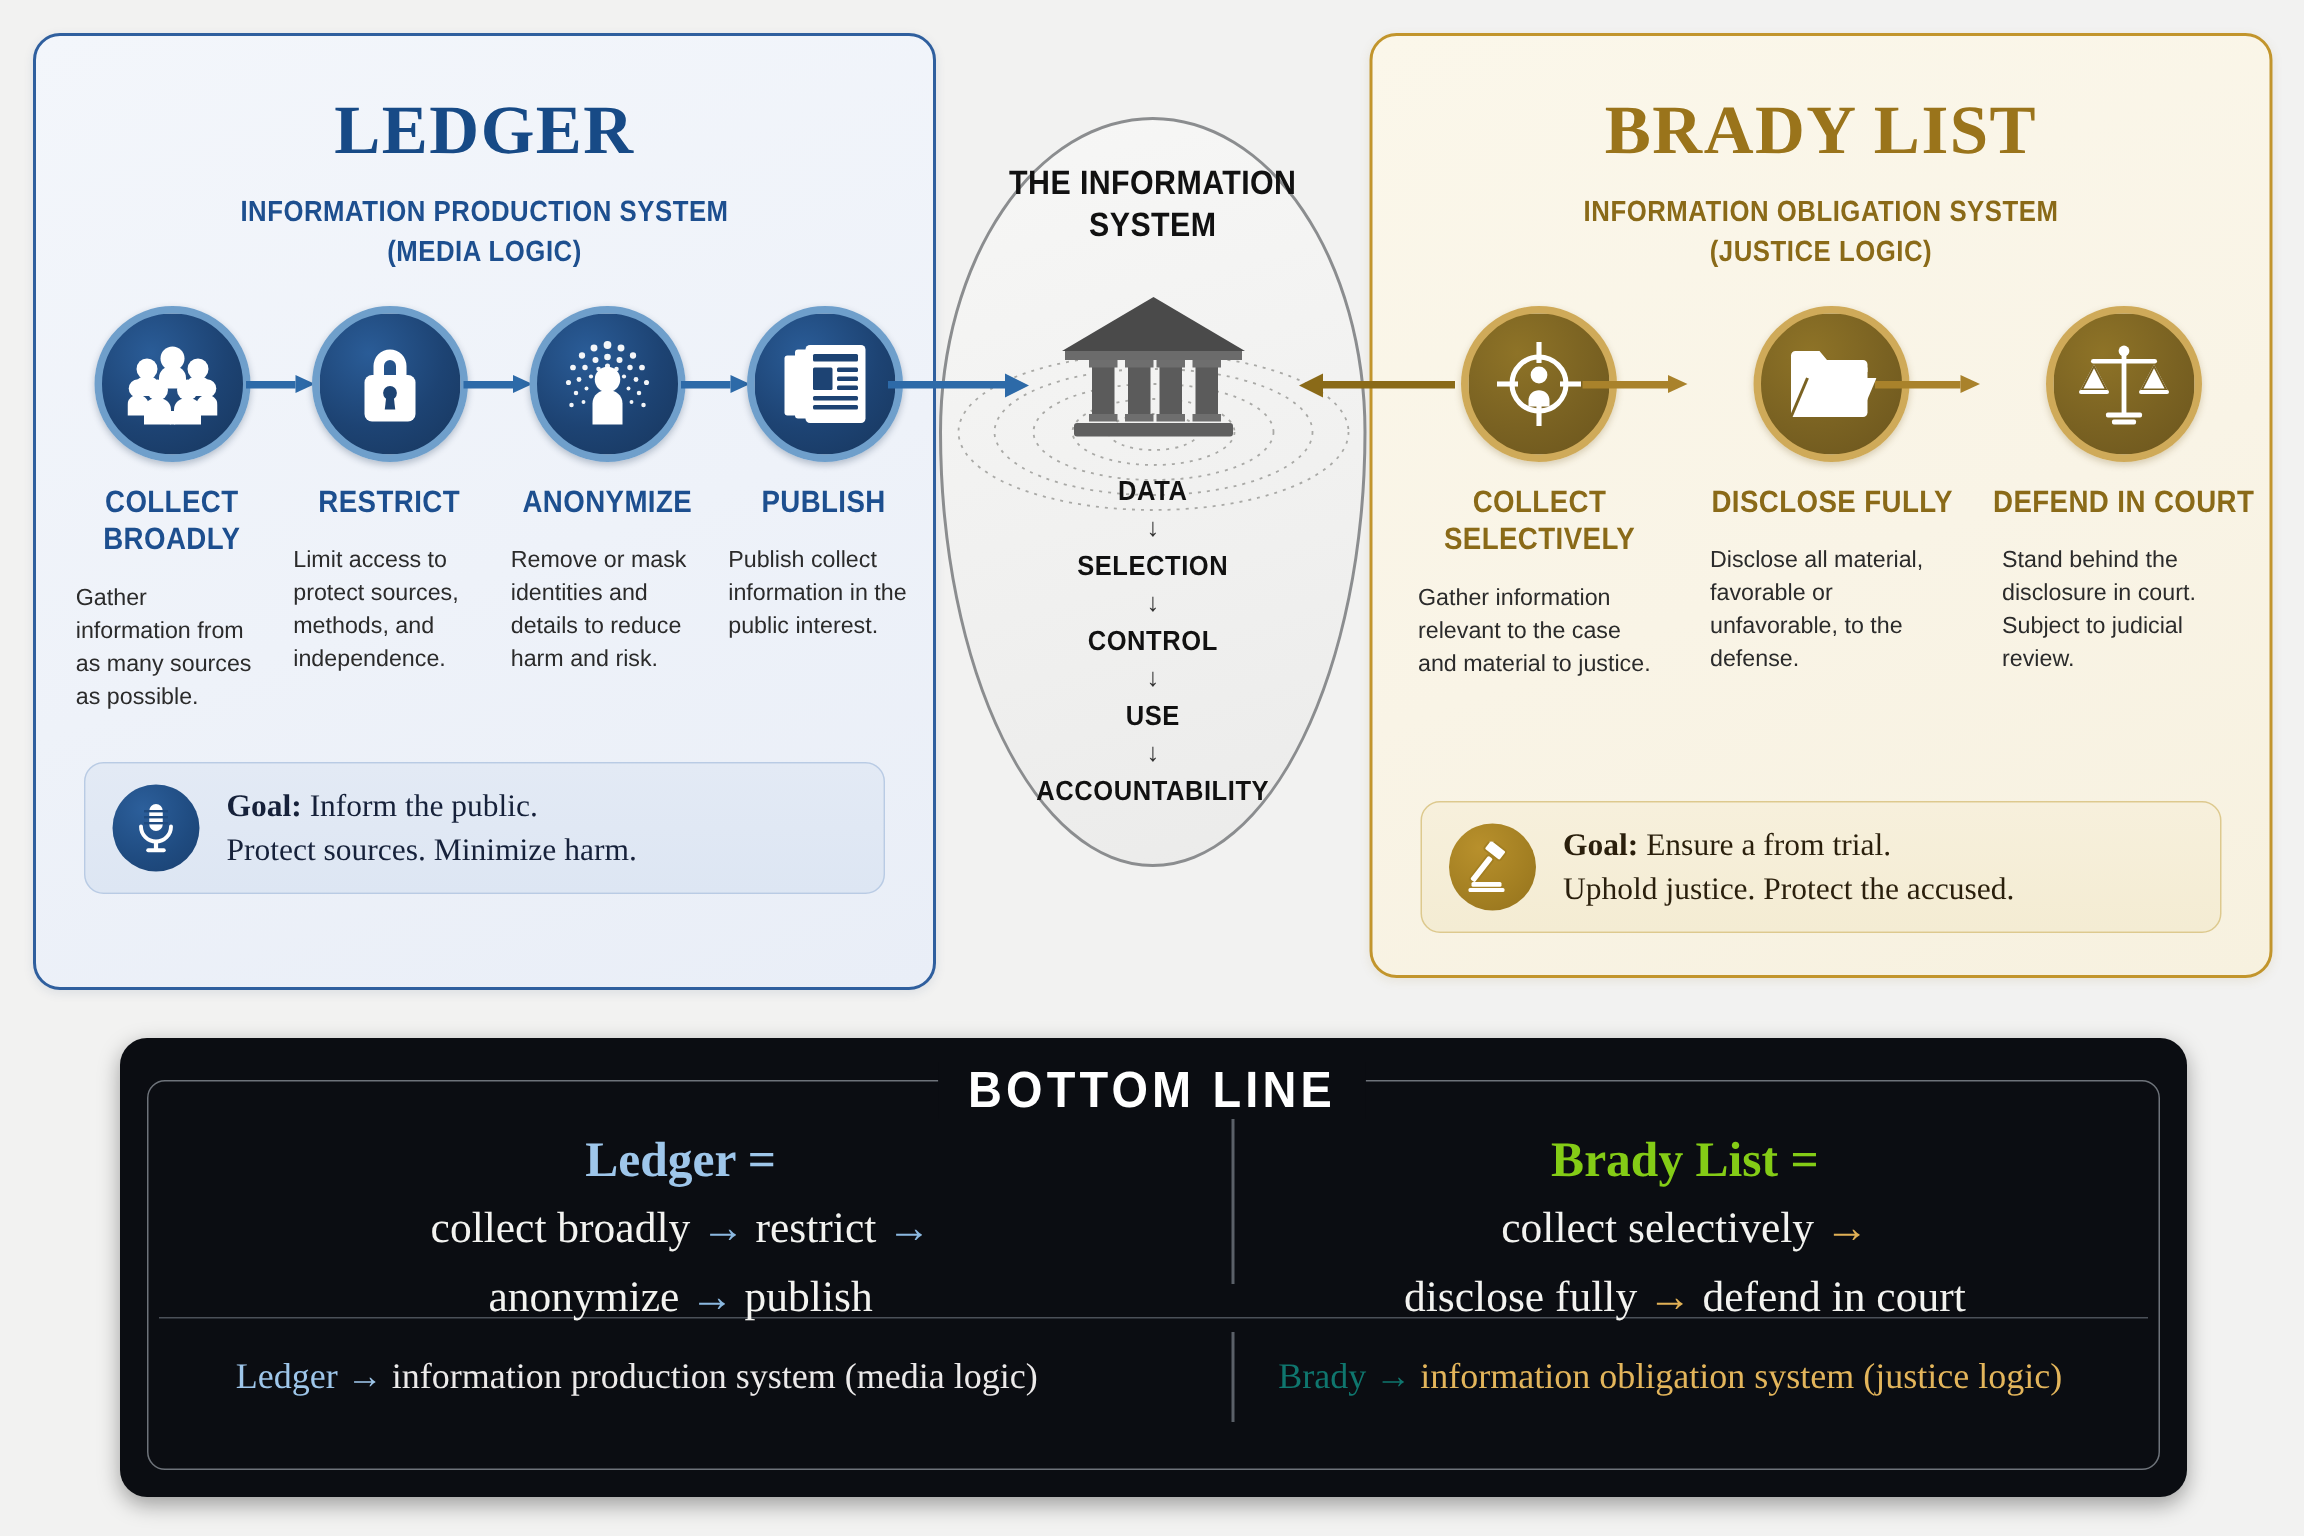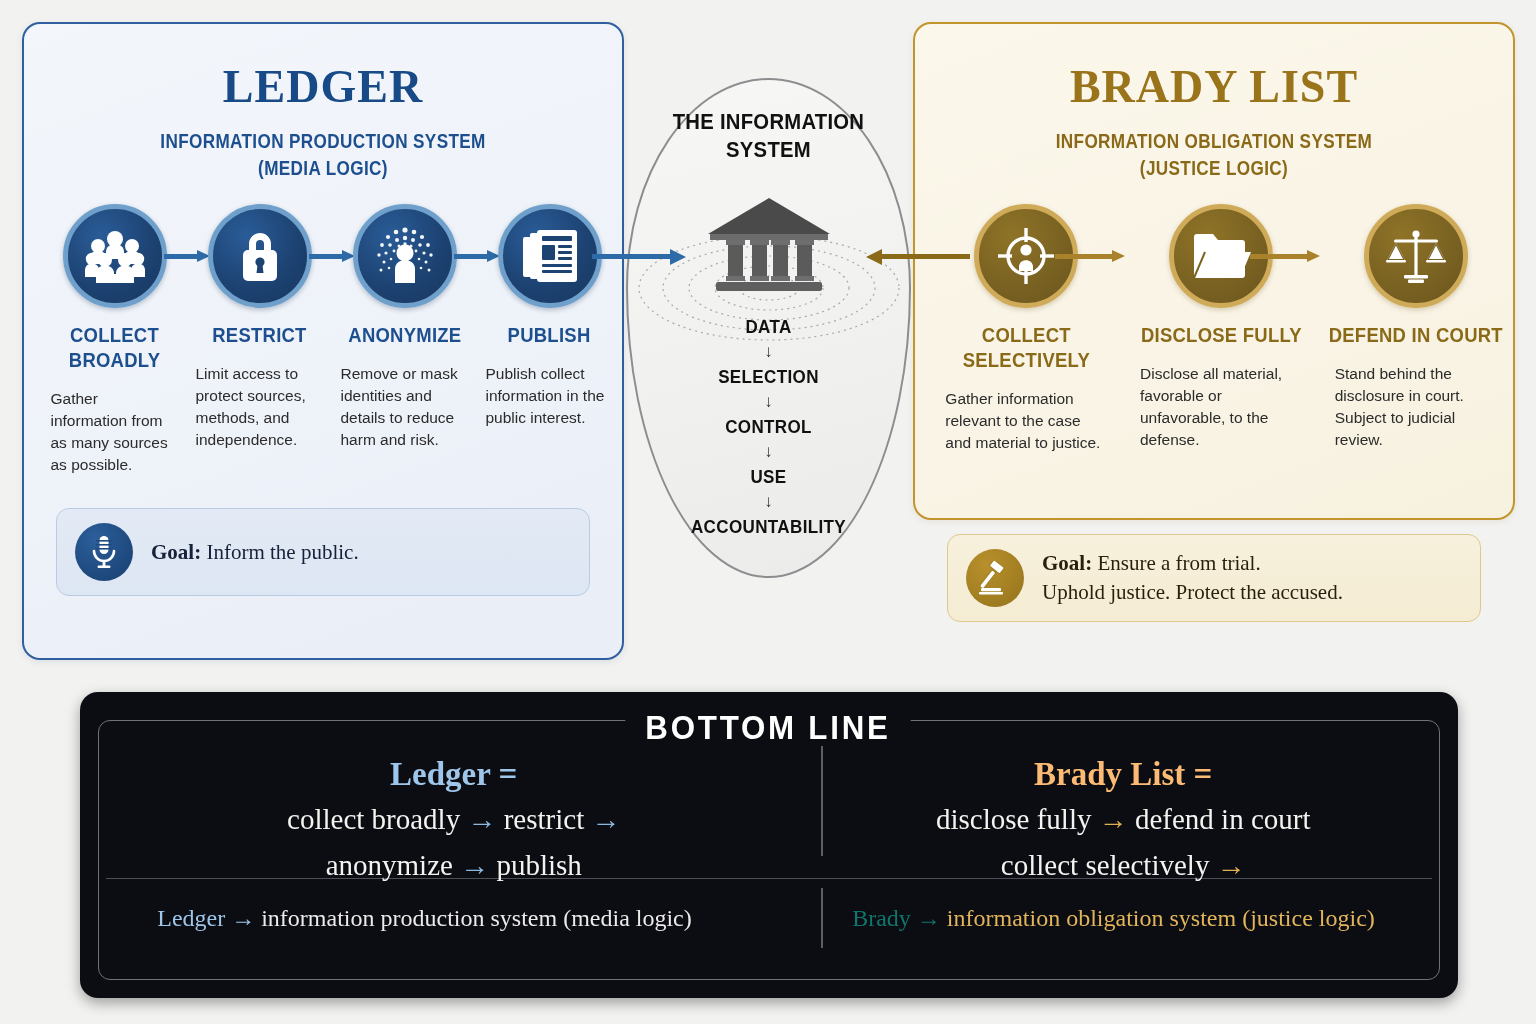--- a/index.html
+++ b/index.html
@@ -14,21 +14,21 @@
 
   
   .panel{position:absolute;border-radius:18px;box-sizing:border-box;}
   .panel-left{
     left:22px;top:22px;width:602px;height:638px;
     background:linear-gradient(160deg,#f3f6fb 0%,#eef2f9 55%,#e9eef7 100%);
     border:2px solid #2f5f9e;
     box-shadow:0 2px 7px rgba(30,60,110,.10);
   }
   .panel-right{
-    left:913px;top:22px;width:602px;height:498px;
+    left:913px;top:22px;width:602px;height:630px;
     background:linear-gradient(160deg,#fbf7ea 0%,#f9f4e6 55%,#f7f1df 100%);
     border:2px solid #c2952c;
     box-shadow:0 2px 7px rgba(140,110,30,.10);
     padding-left:14px;
   }
 
   .panel-title{
     position:absolute;left:0;right:0;text-align:center;
     font-family:"Liberation Serif", serif;
     font-weight:bold;letter-spacing:1px;
@@ -179,21 +179,21 @@
 
   .banner-cols{
     position:absolute;left:0;right:0;top:52px;height:160px;display:flex;padding-left:39px;
   }
   .bcol{flex:1;text-align:center;padding-top:8px;}
   .bcol .btitle{
     font-family:"Liberation Serif", serif;font-size:33px;font-weight:bold;
     line-height:44px;
   }
   .bcol.left .btitle{color:#9ec6ea;}
-  .bcol.right .btitle{color:#fdba74;}
+  .bcol.right .btitle{color:#84cc16;}
   .bcol .bline{
     font-family:"Liberation Serif", serif;font-size:29px;color:#f3f3f0;
     line-height:46px;
   }
   .bcol.left .bline .ar{color:#8bb8e0;}
   .bcol.right .bline .ar{color:#e0b055;}
 
   .vdiv{
     position:absolute;left:741px;top:22px;width:1.5px;height:142px;background:#5b6068;
   }
@@ -348,20 +348,21 @@
           <rect x="7" y="5" width="16" height="1.6" fill="#1f4b80"></rect>
           <rect x="7" y="9" width="16" height="1.6" fill="#1f4b80"></rect>
           <rect x="7" y="13" width="16" height="1.6" fill="#1f4b80"></rect>
           <path d="M5 16a10 10 0 0 0 20 0" stroke="#ffffff" stroke-width="2.6" fill="none" stroke-linecap="round"></path>
           <rect x="13.6" y="25" width="2.8" height="6" fill="#ffffff"></rect>
           <rect x="8.5" y="30.5" width="13" height="2.6" rx="1.3" fill="#ffffff"></rect>
         </svg>
       </div>
       <div class="goal-text">
         <div><b>Goal:</b><span> Inform the public.</span></div>
+        <div>Protect sources. Minimize harm.</div>
       </div>
     </div>
   </div>
 
   <div class="panel panel-right">
     <div class="panel-title">BRADY LIST</div>
     <div class="panel-sub">
       <div>INFORMATION OBLIGATION SYSTEM</div>
       <div>(JUSTICE LOGIC)</div>
     </div>
@@ -530,27 +531,27 @@
         </div>
         <div class="bline">
           <span>anonymize</span>
           <span class="ar">→</span>
           <span>publish</span>
         </div>
       </div>
       <div class="bcol right">
         <div class="btitle">Brady List =</div>
         <div class="bline">
+          <span>collect selectively</span>
+          <span class="ar">→</span>
+        </div>
+        <div class="bline">
           <span>disclose fully</span>
           <span class="ar">→</span>
           <span>defend in court</span>
-        </div>
-        <div class="bline">
-          <span>collect selectively</span>
-          <span class="ar">→</span>
         </div>
       </div>
     </div>
 
     <div class="banner-foot">
       <div class="fcol left">
         <span class="k">Ledger</span>
         <span class="k">→</span>
         <span>information production system (media logic)</span>
       </div>

